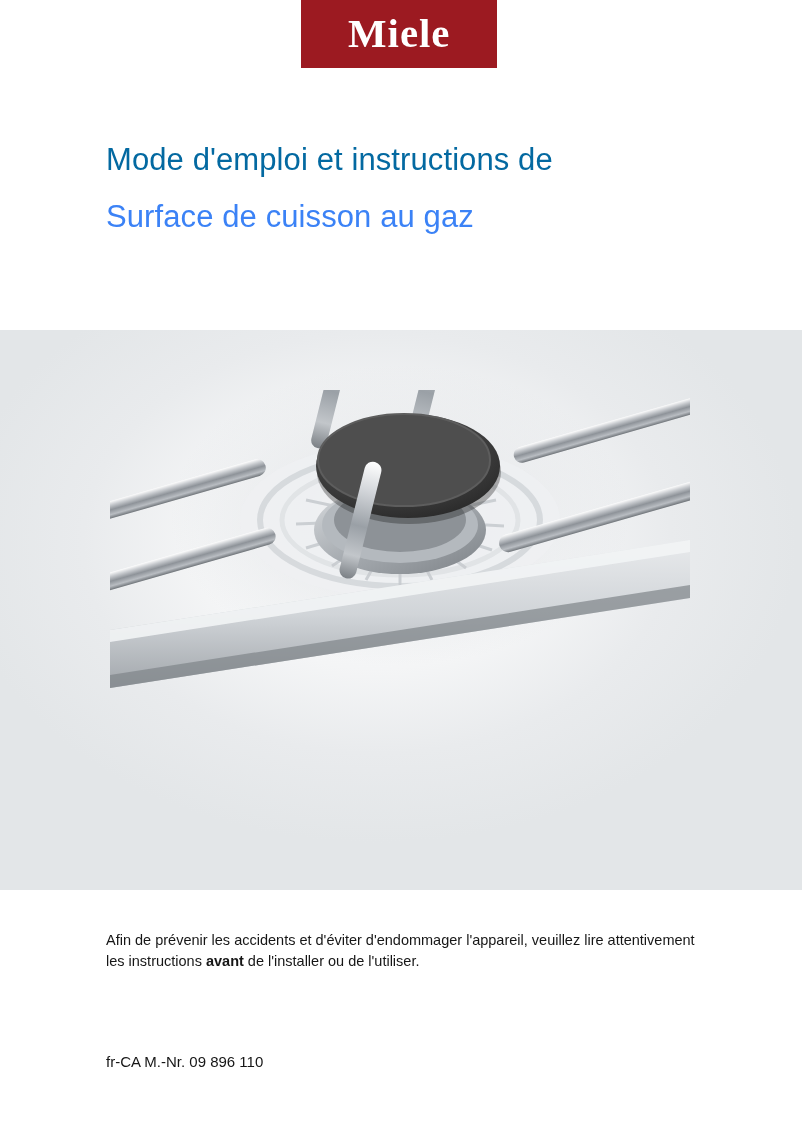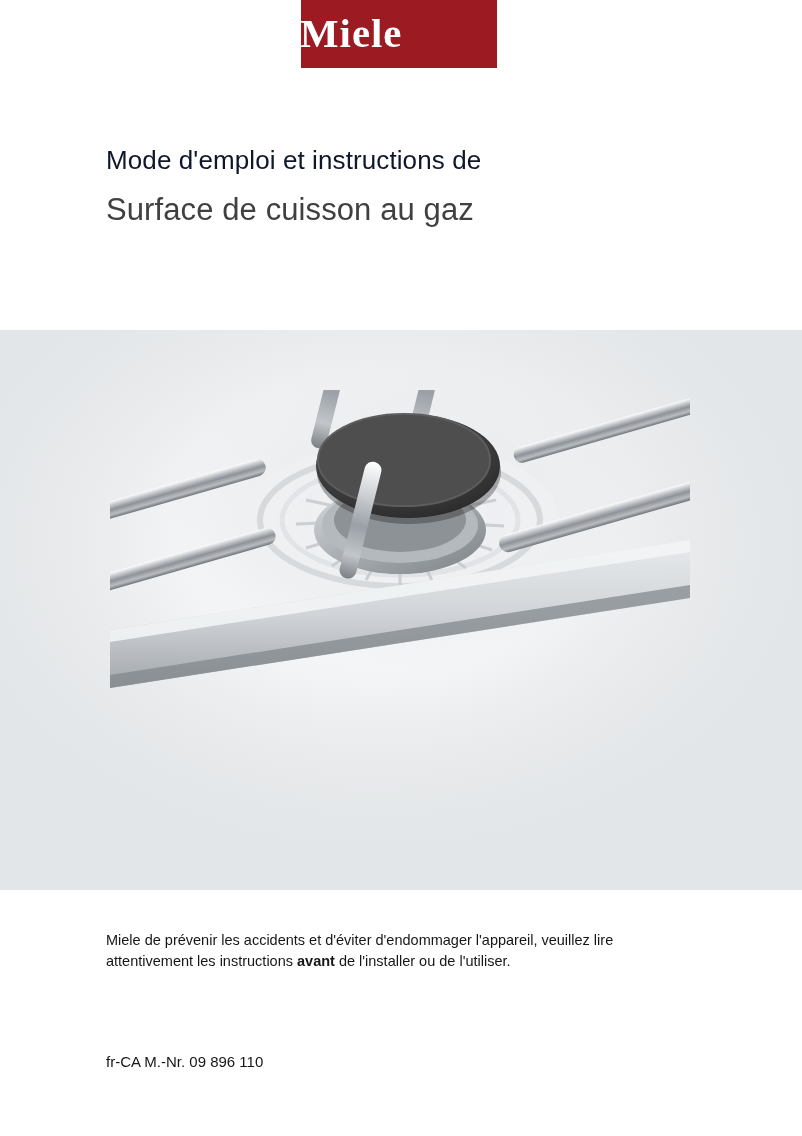--- a/index.html
+++ b/index.html
@@ -26,51 +26,52 @@
   
   .logo-block {
     position: absolute;
     left: 301px;
     top: 0px;
     width: 196px;
     height: 68px;
     background: #9c1a21;
     display: flex;
     align-items: center;
+    justify-content: center;
   }
   .logo-text {
     color: #ffffff;
     font-family: "Liberation Serif", serif;
     font-weight: bold;
     font-size: 40px;
     letter-spacing: 1px;
     line-height: 1;
     transform: scaleX(1.02);
   }
 
   
   .title-block {
     position: absolute;
     left: 106px;
     top: 138px;
     width: 600px;
   }
   .title-main {
-    font-size: 26px;
+    font-size: 31px;
     line-height: 44px;
     font-weight: normal;
-    color: #0f172a;
+    color: #0369a1;
     letter-spacing: 0.1px;
   }
   .title-sub {
     font-size: 31px;
     line-height: 44px;
     font-weight: normal;
-    color: #404040;
-    margin-top: 6px;
+    color: #3b82f6;
+    margin-top: 13px;
     letter-spacing: 0.1px;
   }
 
   
   .hero {
     position: absolute;
     left: 0px;
     top: 330px;
     width: 802px;
     height: 560px;
@@ -222,20 +223,20 @@
         <rect x="352" y="130" width="17" height="120" rx="8.5" fill="url(#steelBar2)" transform="rotate(14 360 190)"></rect>
 
         <path d="M110 300 L690 210 L690 268 L110 358 Z" fill="url(#panelGrad)" opacity="0.95"></path>
         <path d="M110 300 L690 210 L690 222 L110 312 Z" fill="#f2f4f5" opacity="0.9"></path>
         <path d="M110 345 L690 255 L690 268 L110 358 Z" fill="#7f8489" opacity="0.7"></path>
       </g>
     </svg>
   </div>
 
   <div class="note-block">
-    <span>Miele de prévenir les accidents et d'éviter d'endommager l'appareil,</span>
+    <span>Afin de prévenir les accidents et d'éviter d'endommager l'appareil,</span>
     <span>veuillez lire attentivement les instructions </span><b>avant</b><span> de l'installer ou de</span>
     <span>l'utiliser.</span>
   </div>
 
   <div class="code-block">fr-CA M.-Nr. 09 896 110</div>
 
 </div>
 
 </body></html>

